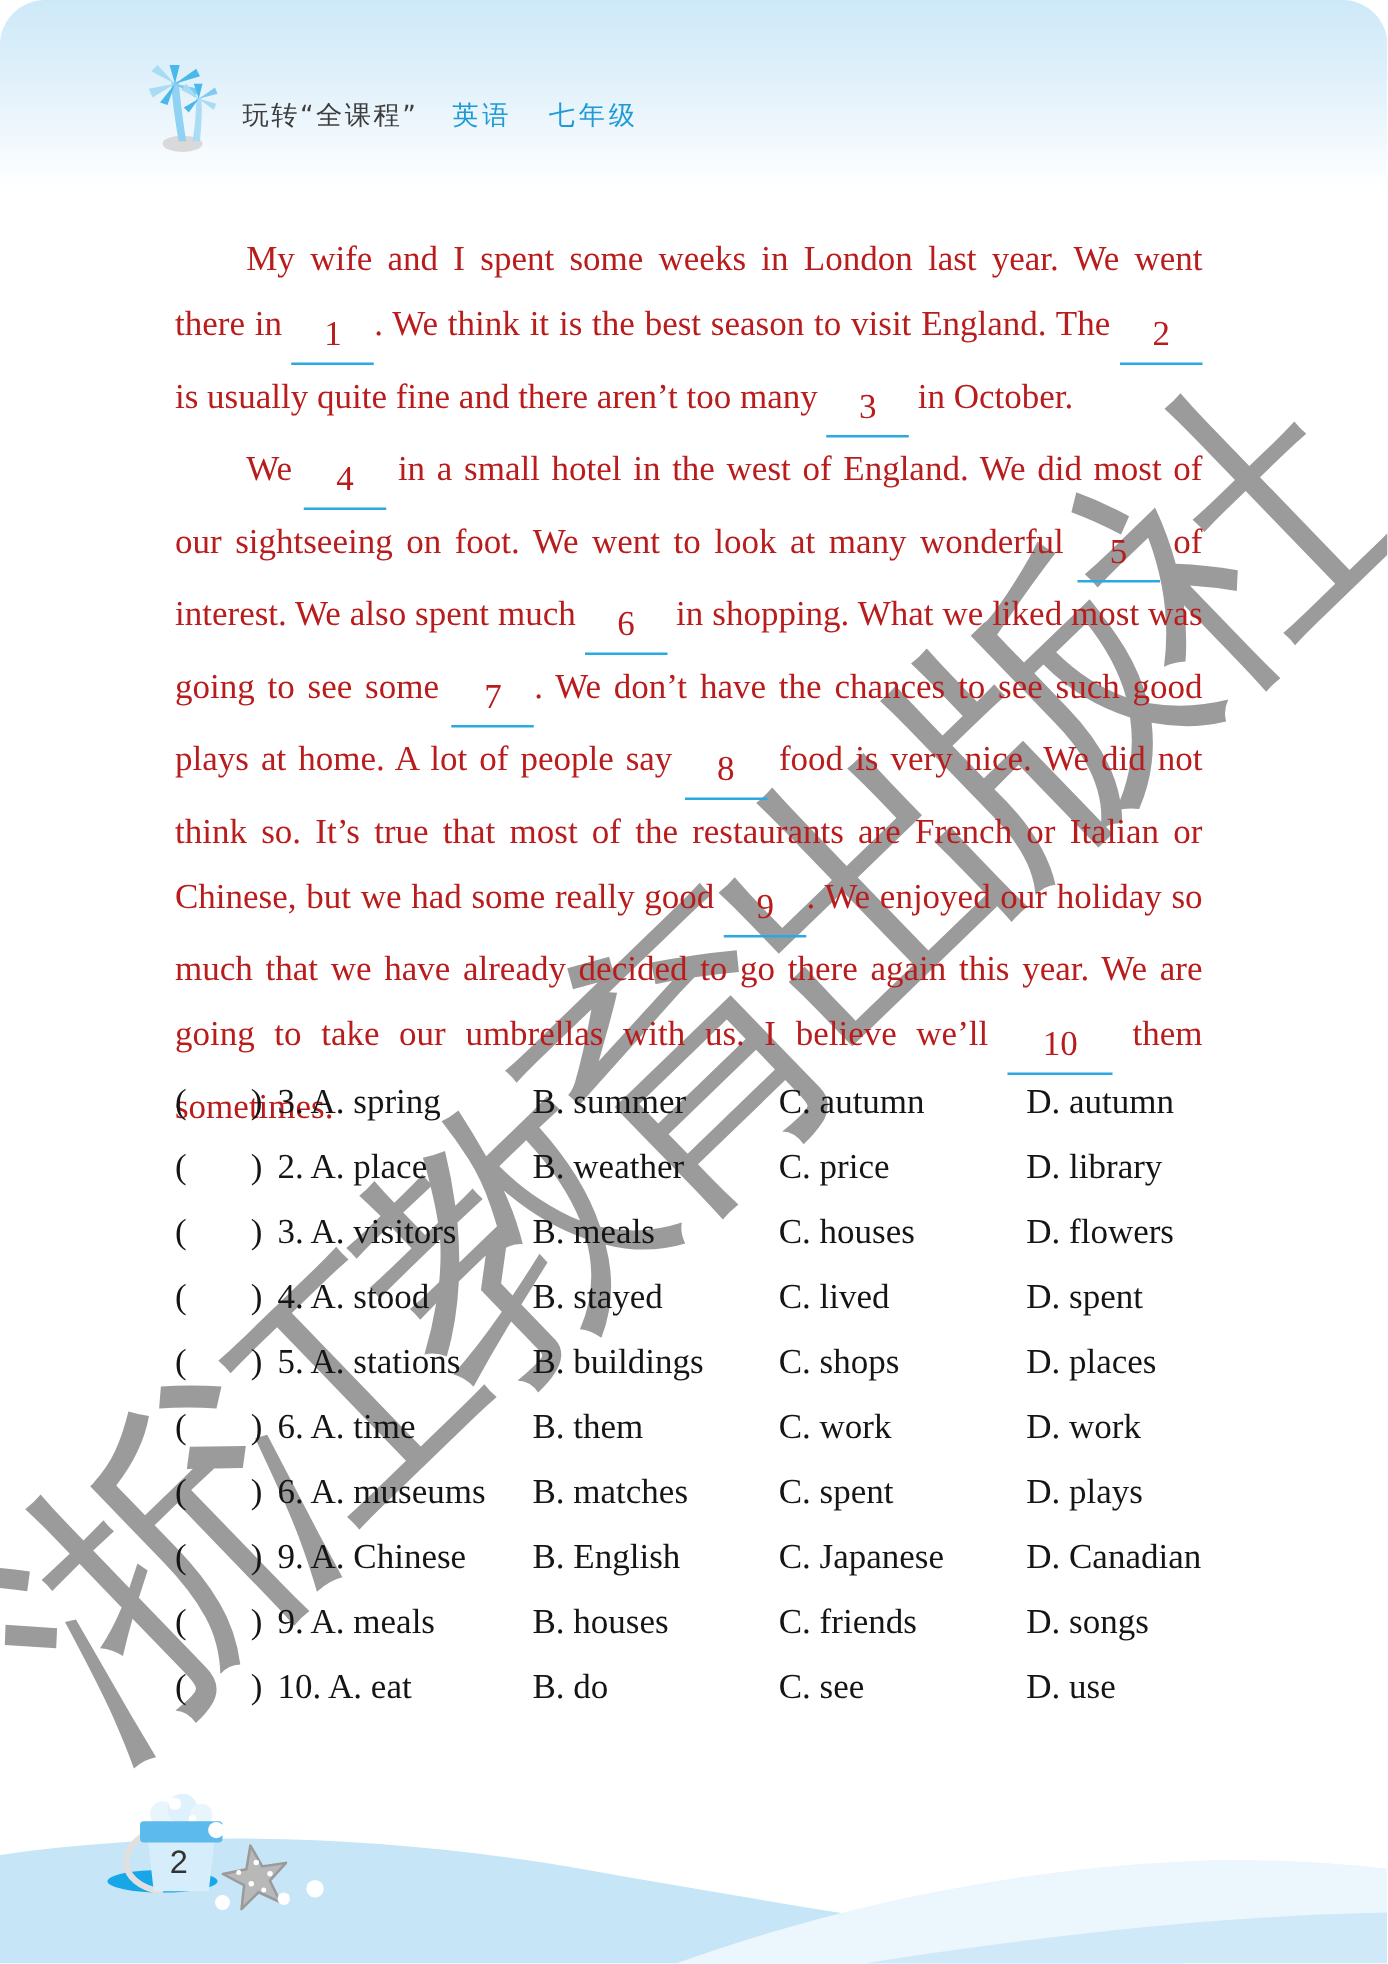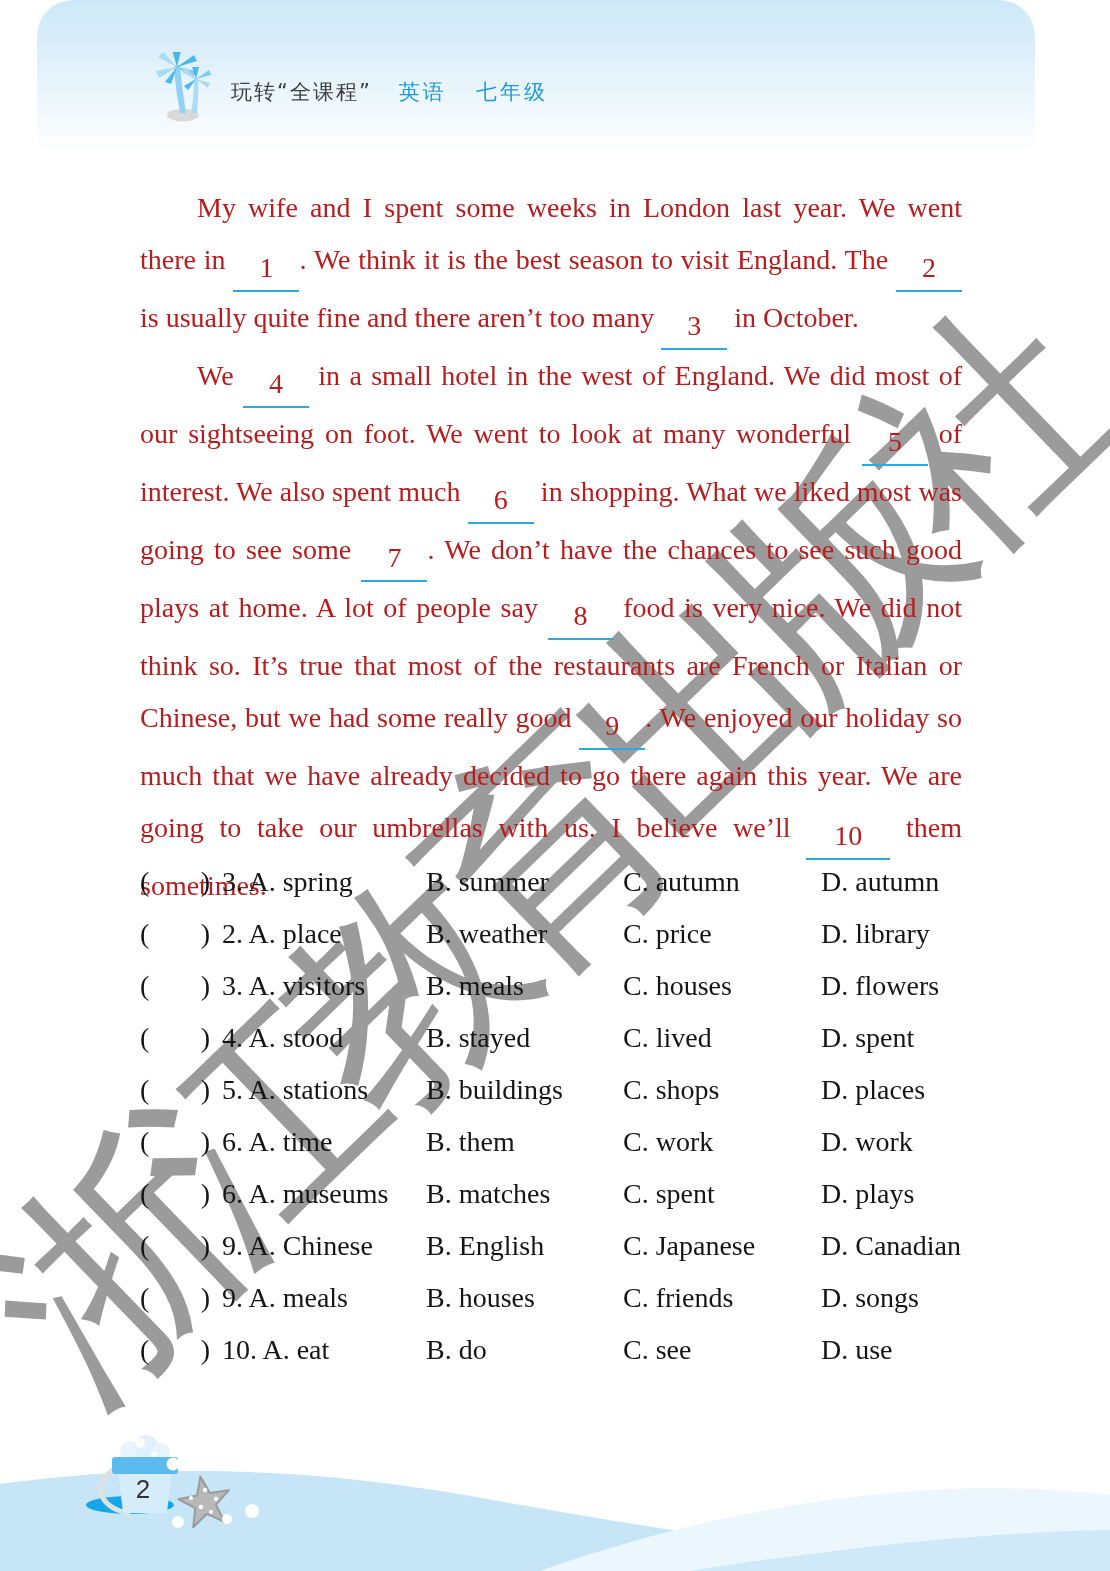--- a/index.html
+++ b/index.html
@@ -3,24 +3,23 @@
 <meta charset="utf-8">
 <style>
   html,body { margin:0; padding:0; background:#ffffff; }
   .page {
     position:relative; width:1110px; height:1571px;
     background:#ffffff; overflow:hidden;
     font-family:"Liberation Serif", serif;
   }
   
   .header {
-    position:absolute; top:0; left:0; width:998px; height:152px;
+    position:absolute; top:0; left:0; width:1110px; height:152px;
     background:linear-gradient(to bottom, #cde9f8 0%, #ddeffa 35%, #ffffff 100%);
     border-radius:36px 36px 0 0;
-    margin-left:37px;
   }
   .brand { position:absolute; left:116px; top:52px; display:flex; align-items:flex-start; }
   .brand-titles { margin-top:26px; margin-left:14px; white-space:nowrap;
     font-family:"DejaVu Sans", sans-serif; }
   .series-title { font-size:21px; color:#3d3d3d; letter-spacing:2px; }
   .subject-label, .grade-label { font-size:21px; color:#1e9ad6; letter-spacing:3px; }
   .subject-label { margin-left:22px; }
   .grade-label { margin-left:24px; }
   
   .watermark {

